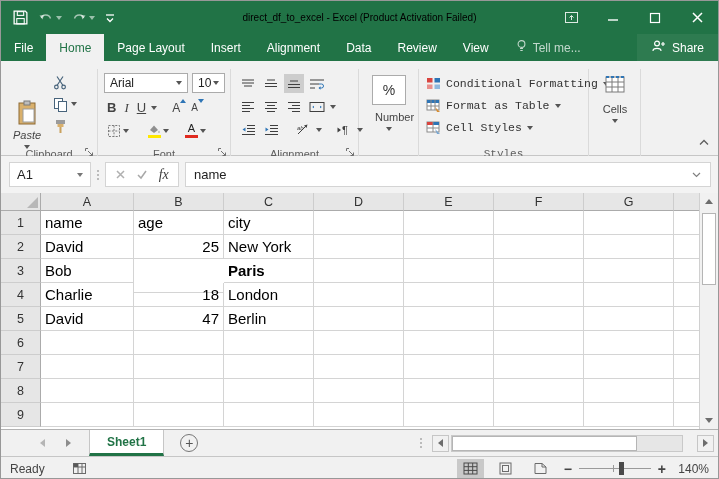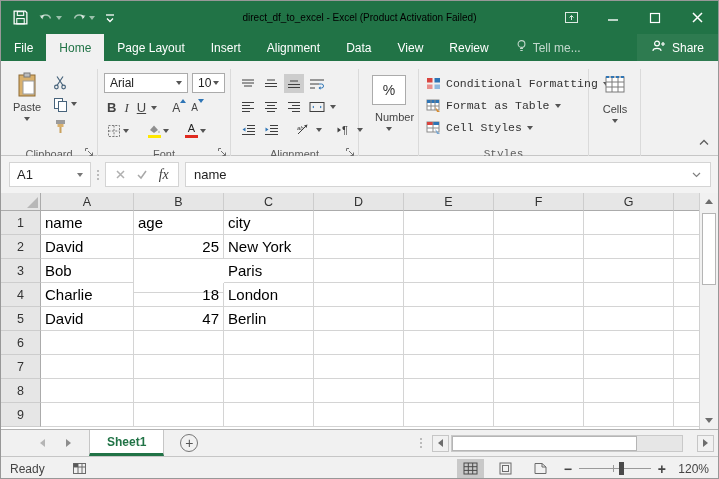--- a/index.html
+++ b/index.html
@@ -25,21 +25,21 @@
 
   
   .ribbon{position:absolute;top:60px;left:0;right:0;height:95px;background:#f1f1f1;border-bottom:1px solid #c6c6c6;font-size:11px;color:#444;}
   .group{position:absolute;top:0;height:94px;border-right:1px solid #dadada;margin-top:8px;}
   .glabel{position:absolute;bottom:3px;left:0;right:0;text-align:center;font-size:11px;color:#5e5e5e;}
   .launcher{position:absolute;right:3px;bottom:4px;}
   .g-clip{left:0;width:97px;} .g-font{left:97px;width:133px;} .g-align{left:230px;width:128px;}
   .g-num{left:358px;width:60px;} .g-styles{left:418px;width:170px;font-family:Liberation Mono, monospace;} .g-cells{left:588px;width:52px;} .g-edit{left:640px;width:56px;border-right:none;}
   .bigbtn{position:absolute;display:flex;flex-direction:column;align-items:center;color:#444;}
   .dd{width:0;height:0;border-left:3px solid transparent;border-right:3px solid transparent;border-top:4px solid #555;}
-  .paste{left:5px;top:3px;width:42px;height:72px;justify-content:flex-start;}
+  .paste{left:5px;top:19px;width:42px;height:72px;justify-content:center;font-style:italic;}
   .paste .lbl{margin-top:3px;} .paste .dd{margin-top:3px;}
   .minicol{position:absolute;left:52px;top:4px;display:flex;flex-direction:column;gap:4px;}
   .minibtn{display:flex;align-items:center;gap:3px;height:18px;}
   .fcombo{position:absolute;left:6px;top:4px;width:84px;height:20px;background:#fff;border:1px solid #ababab;display:flex;align-items:center;padding:0 5px;font-size:12px;color:#222;}
   .fcombo .dd{margin-left:auto;}
   .fsize{left:94px;width:33px;}
   .fontrow{position:absolute;display:flex;align-items:center;gap:2px;}
   .fr2{left:6px;top:29px;} .fr3{left:6px;top:52px;}
   .fbtn{display:flex;align-items:flex-end;gap:2px;padding:1px 3px;height:19px;align-items:center;}
   .bold{font-weight:bold;font-size:13px;} .ital{font-style:italic;font-family:"Liberation Serif",serif;font-size:13px;}
@@ -184,22 +184,22 @@
     </div>
   </div>
 
   <div class="tabrow">
     <div class="tab">File</div>
     <div class="tab active">Home</div>
     <div class="tab">Page Layout</div>
     <div class="tab">Insert</div>
     <div class="tab">Alignment</div>
     <div class="tab">Data</div>
+    <div class="tab">Review</div>
     <div class="tab">View</div>
-    <div class="tab">Review</div>
     <div class="tellme">
       <span><svg width="11" height="14" viewBox="0 0 11 14">
             <circle cx="5.5" cy="5" r="3.4" fill="none" stroke="rgba(255,255,255,.72)" stroke-width="1.1"></circle>
             <path d="M4 9.5 h3 M4.3 11.5 h2.4" stroke="rgba(255,255,255,.72)" stroke-width="1.1"></path>
           </svg></span>
       <span>Tell me...</span>
     </div>
     <div class="share">
       <span><svg width="15" height="14" viewBox="0 0 15 14">
             <circle cx="6" cy="4.5" r="2.4" fill="none" stroke="#fff" stroke-width="1.2"></circle>
@@ -520,21 +520,21 @@
           <div class="cell" style="width: 90px;"></div>
           <div class="cell" style="width: 90px;"></div>
           <div class="cell" style="width: 90px;"></div>
           <div class="cell" style="width: 90px;"></div>
           <div class="cell" style="width: 26px;"></div>
         </div>
         <div class="gridrow">
           <div class="rownum">3</div>
           <div class="cell" style="width: 93px;">Bob</div>
           <div class="cell num" style="width: 90px; margin-top: 33px;">32</div>
-          <div class="cell" style="width: 90px;">Paris</div>
+          <div class="cell" style="width: 90px; font-weight: bold;">Paris</div>
           <div class="cell" style="width: 90px;"></div>
           <div class="cell" style="width: 90px;"></div>
           <div class="cell" style="width: 90px;"></div>
           <div class="cell" style="width: 90px;"></div>
           <div class="cell" style="width: 26px;"></div>
         </div>
         <div class="gridrow">
           <div class="rownum">4</div>
           <div class="cell" style="width: 93px;">Charlie</div>
           <div class="cell num" style="width: 90px;">18</div>
@@ -669,17 +669,17 @@
       </div>
     </div>
     <div class="zoomctl">
       <span class="zminus">−</span>
       <div class="ztrack">
         <div class="line"></div>
           <div class="notch"></div>
           <div class="handle"></div>
       </div>
       <span class="zplus">+</span>
-      <span class="zoomtxt">120%</span>
+      <span class="zoomtxt">140%</span>
     </div>
   </div>
 
 </div>
 
 </body></html>

